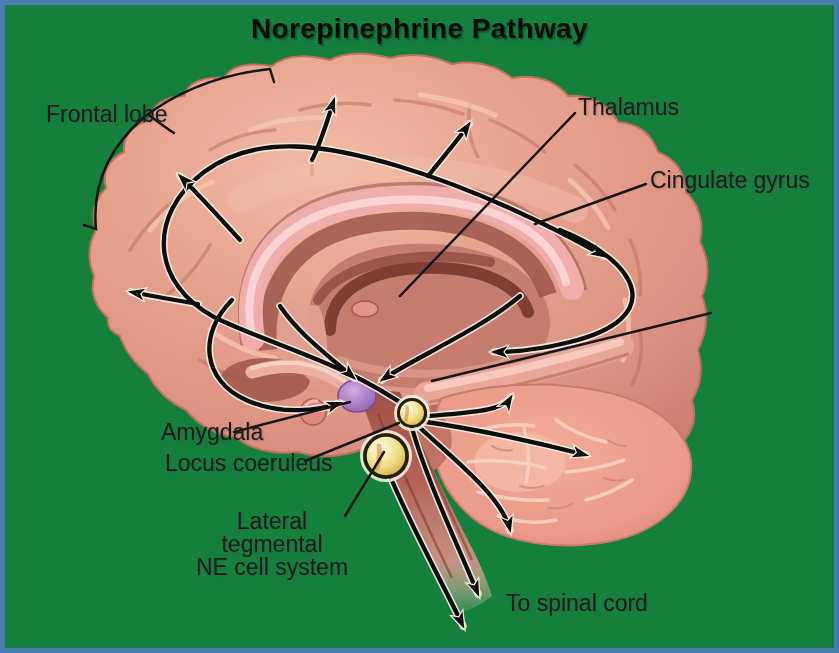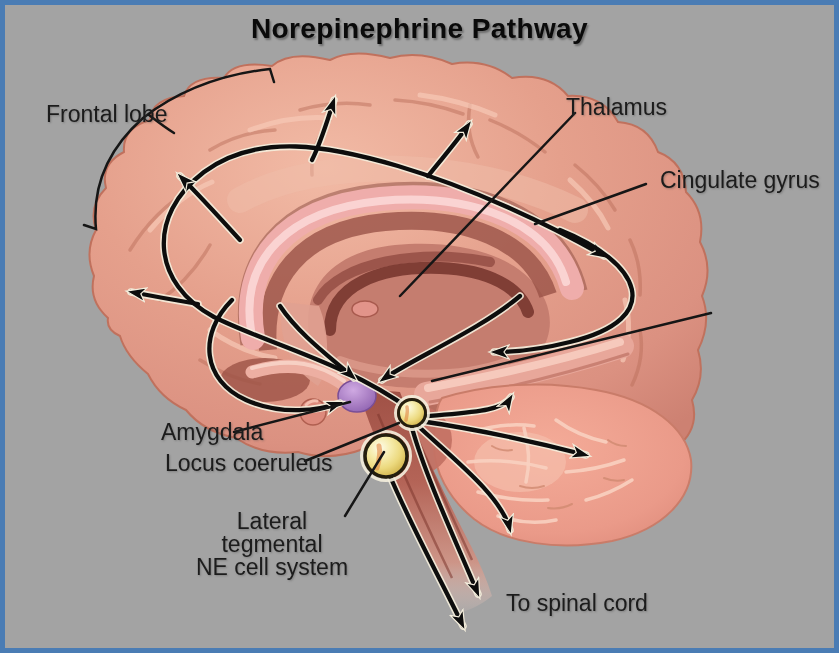--- a/index.html
+++ b/index.html
@@ -1,27 +1,27 @@
 <!DOCTYPE html>
 <html><head>
 <meta charset="utf-8">
 <style>
   html,body{margin:0;padding:0;background:#fff;}
-  .canvas{position:relative;width:839px;height:653px;background:#a3a3a3;overflow:hidden;
+  .canvas{position:relative;width:839px;height:653px;background:#15803d;overflow:hidden;
           font-family:"Liberation Sans",sans-serif;}
   .frame{position:absolute;inset:0;border:5px solid #4a7cb4;pointer-events:none;z-index:40;}
   svg.art{position:absolute;inset:0;z-index:10;}
   .title{position:absolute;top:13px;left:0;right:0;text-align:center;z-index:30;
          font-size:28px;font-weight:bold;color:#0a0a0a;letter-spacing:.4px;
          text-shadow:1.5px 1.5px 2px rgba(0,0,0,.33);}
   .lbl{position:absolute;z-index:30;font-size:23px;color:#1c1c1c;white-space:nowrap;
        text-shadow:1px 1px 2px rgba(70,70,70,.38);}
   .lbl-frontal{left:46px;top:101px;}
-  .lbl-thalamus{left:566px;top:94px;}
-  .lbl-cingulate{left:650px;top:167px;margin-left:10px;}
+  .lbl-thalamus{left:578px;top:94px;}
+  .lbl-cingulate{left:650px;top:167px;}
   .lbl-hippocampus{left:713px;top:301px;}
   .lbl-amygdala{left:136px;top:419px;margin-left:25px;}
   .lbl-locus{left:165px;top:450px;}
   .lbl-latteg{left:188px;top:510px;width:168px;text-align:center;line-height:23px;white-space:normal;}
   .lbl-spinal{left:506px;top:590px;}
   
   .phalo{fill:none;stroke:#f4eedd;stroke-width:7.5;stroke-linecap:round;stroke-linejoin:round;opacity:.9;}
   .pink2{fill:none;stroke:#0d0d0d;stroke-width:4.3;stroke-linecap:round;stroke-linejoin:round;}
   .lead{fill:none;stroke:#161616;stroke-width:2.5;stroke-linecap:round;}
   .crease{fill:none;stroke:#bc6f5c;stroke-width:3.5;stroke-linecap:round;opacity:.5;}

